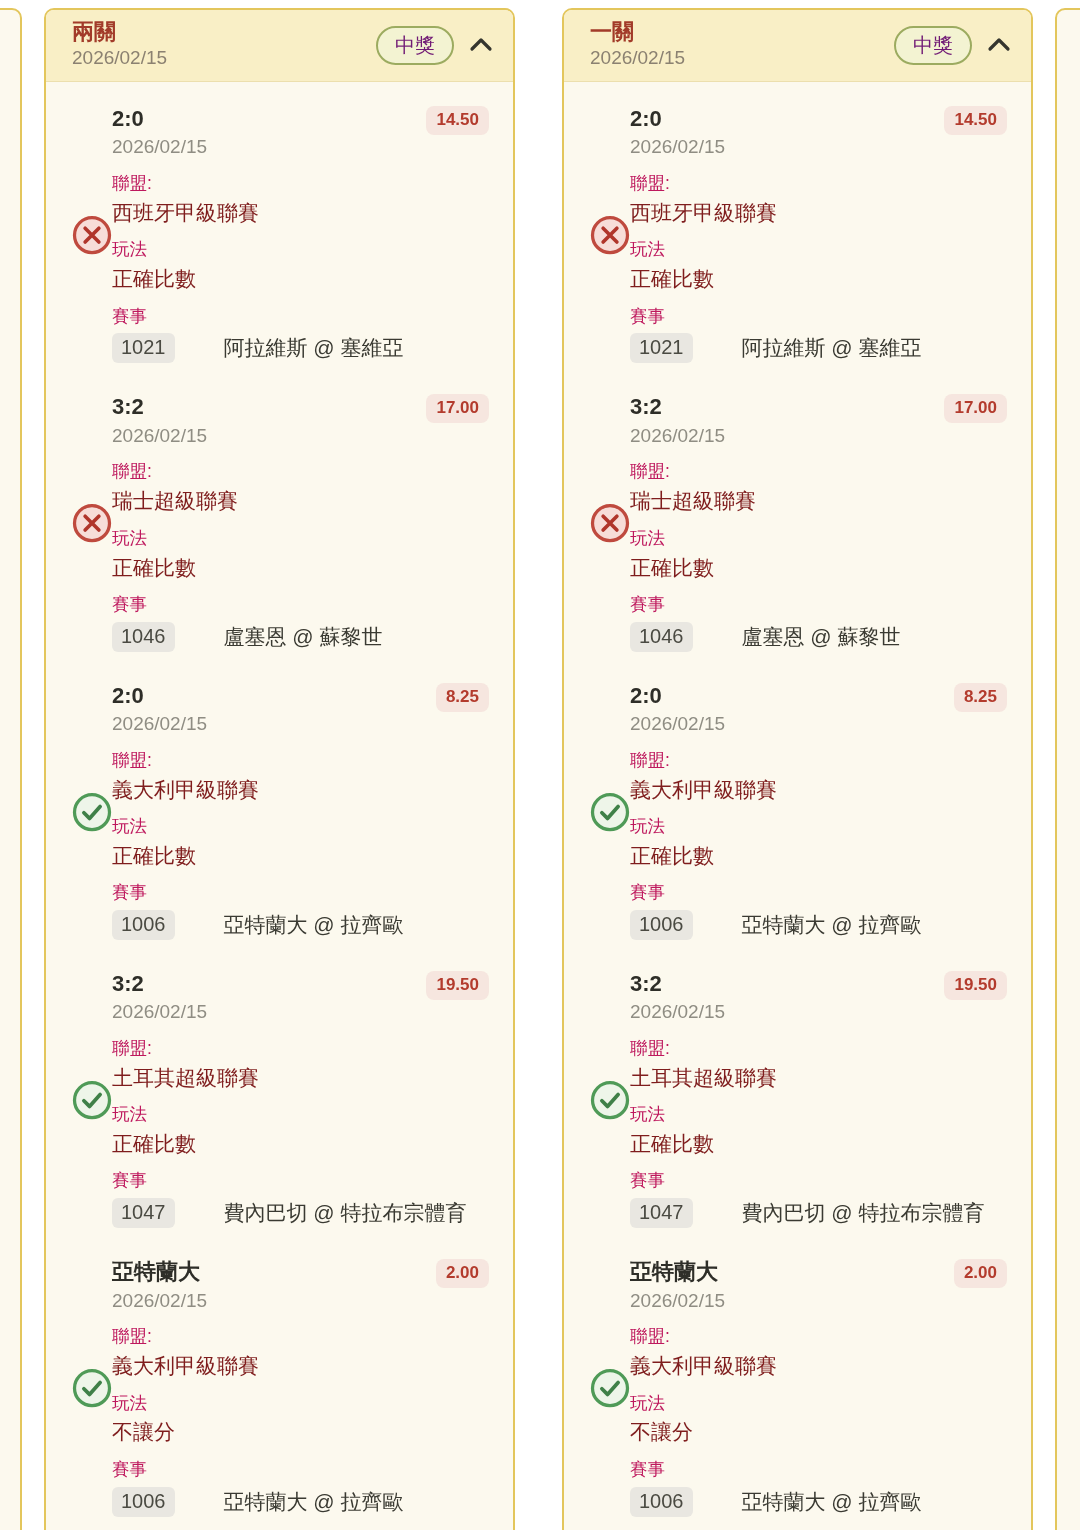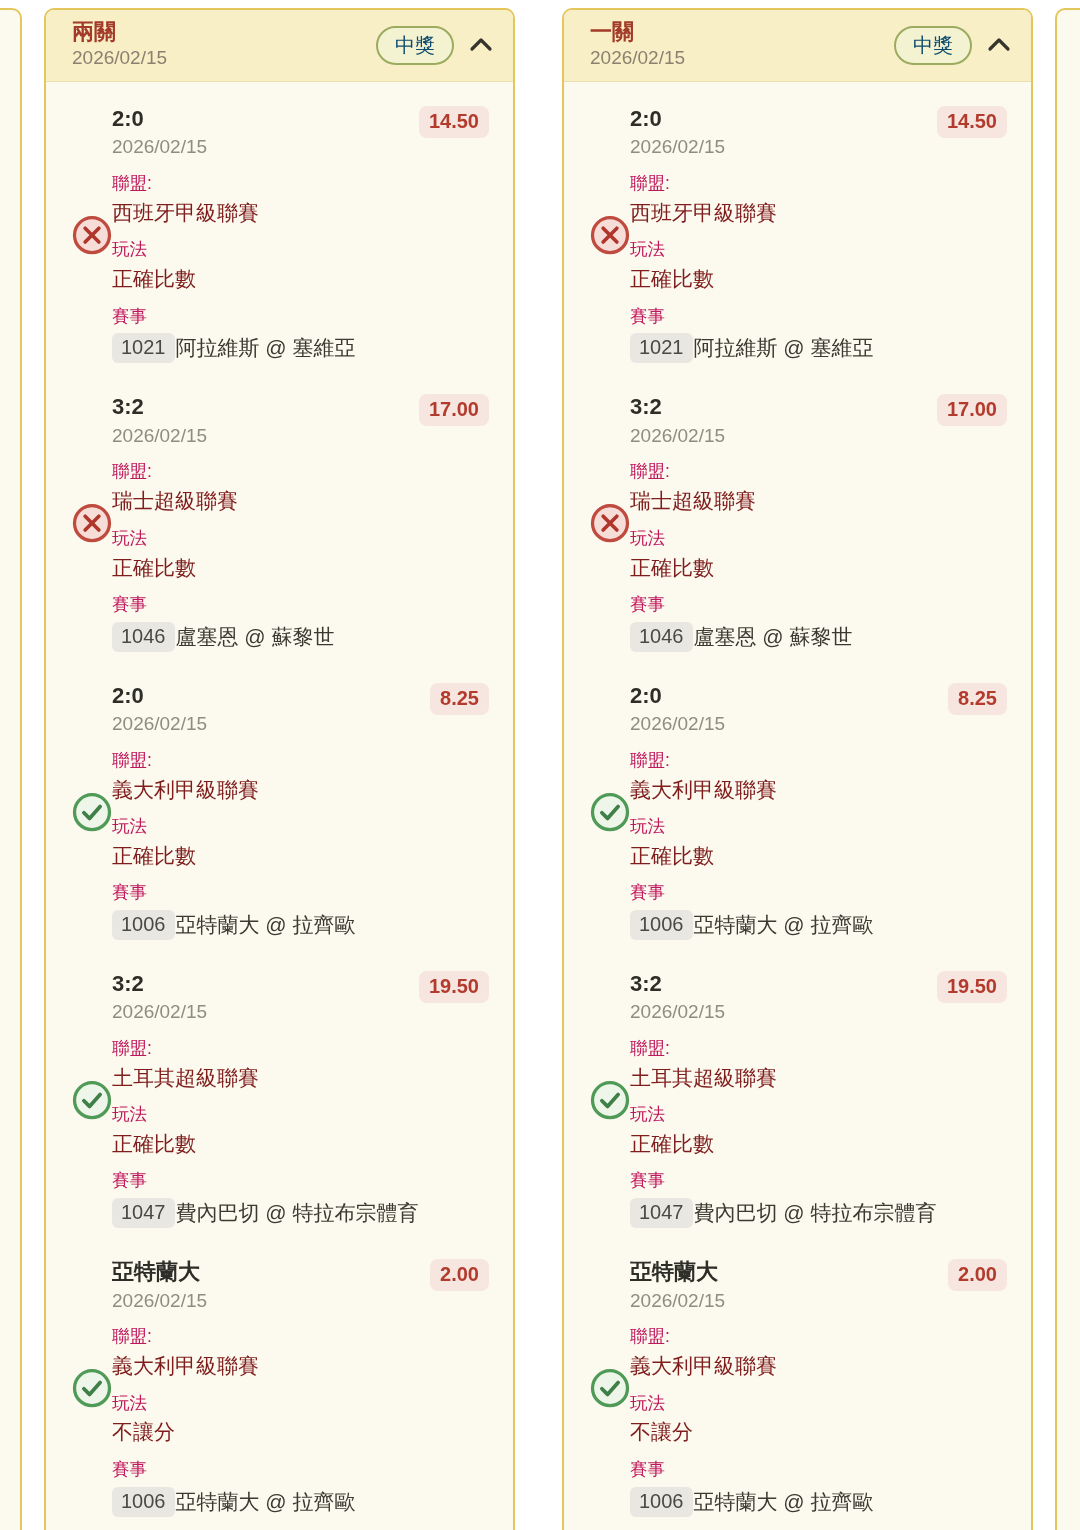--- a/index.html
+++ b/index.html
@@ -36,21 +36,21 @@
     background: #f9efc6;
     border-bottom: 1px solid #ecdfae;
     padding: 9px 18px 10px 26px;
     display: flex; align-items: center; justify-content: space-between;
     cursor: pointer;
   }
   .card-title { font-size: 22px; font-weight: 700; color: #a23b29; line-height: 1.2; }
   .card-date  { font-size: 19px; color: #8b8171; line-height: 1.3; margin-top: 1px; }
   .header-right { display: flex; align-items: center; gap: 13px; }
   .status-pill {
-    font-size: 20px; color: #0c4a6e;
+    font-size: 20px; color: #701a75;
     background: #f3f3d2;
     border: 2px solid #9cab60;
     border-radius: 999px;
     padding: 5px 17px 6px;
     line-height: 1.2;
   }
   .chevron { width: 28px; height: 28px; display: inline-flex; cursor: pointer; }
   .chevron svg { width: 100%; height: 100%; }
 
   .card-body { padding: 24px 22px 30px 26px; flex: 1; }
@@ -59,37 +59,37 @@
   .leg + .leg { margin-top: 31px; }
   .leg-icon-col { width: 40px; flex: 0 0 40px; padding-top: 1px; }
   .leg-icon { width: 31px; height: 31px; }
   .leg-icon svg { width: 100%; height: 100%; }
 
   .leg-main { flex: 1; min-width: 0; }
   .leg-head { display: flex; justify-content: space-between; align-items: flex-start; }
   .leg-pick { font-size: 22px; font-weight: 700; color: #2e2e28; line-height: 1.2; }
   .leg-date { font-size: 19px; color: #8f8d83; line-height: 1.3; margin-top: 3px; }
   .odds-badge {
-    font-size: 20px; font-weight: 700; color: #b33b2d;
+    font-size: 17px; font-weight: 700; color: #b33b2d;
     background: #f6e6df;
     border-radius: 8px;
     padding: 4px 10px 5px;
     margin-right: 2px;
   }
   .field { margin-top: 13px; }
   .field-label { font-size: 17.5px; color: #be185d; line-height: 1.25; }
   .field-value { font-size: 21px; color: #7f1d1d; line-height: 1.3; margin-top: 4px; }
   .event-row { display: flex; align-items: center; gap: 1px; margin-top: 6px; }
   .event-no {
     font-size: 20px; color: #4a4a42;
     background: #e9e7e1;
     border-radius: 6px;
     padding: 3px 9px 4px;
   }
-  .event-name { font-size: 21px; color: #3a3a32; }
+  .event-name { font-size: 21px; color: #3a3a32; padding-left: 48px; }
 </style>
 </head>
 <body>
 
 <div class="side-card left"></div>
 <div class="side-card right"></div>
 
 <div class="cards-row">
     <section class="card">
     <header class="card-header">

